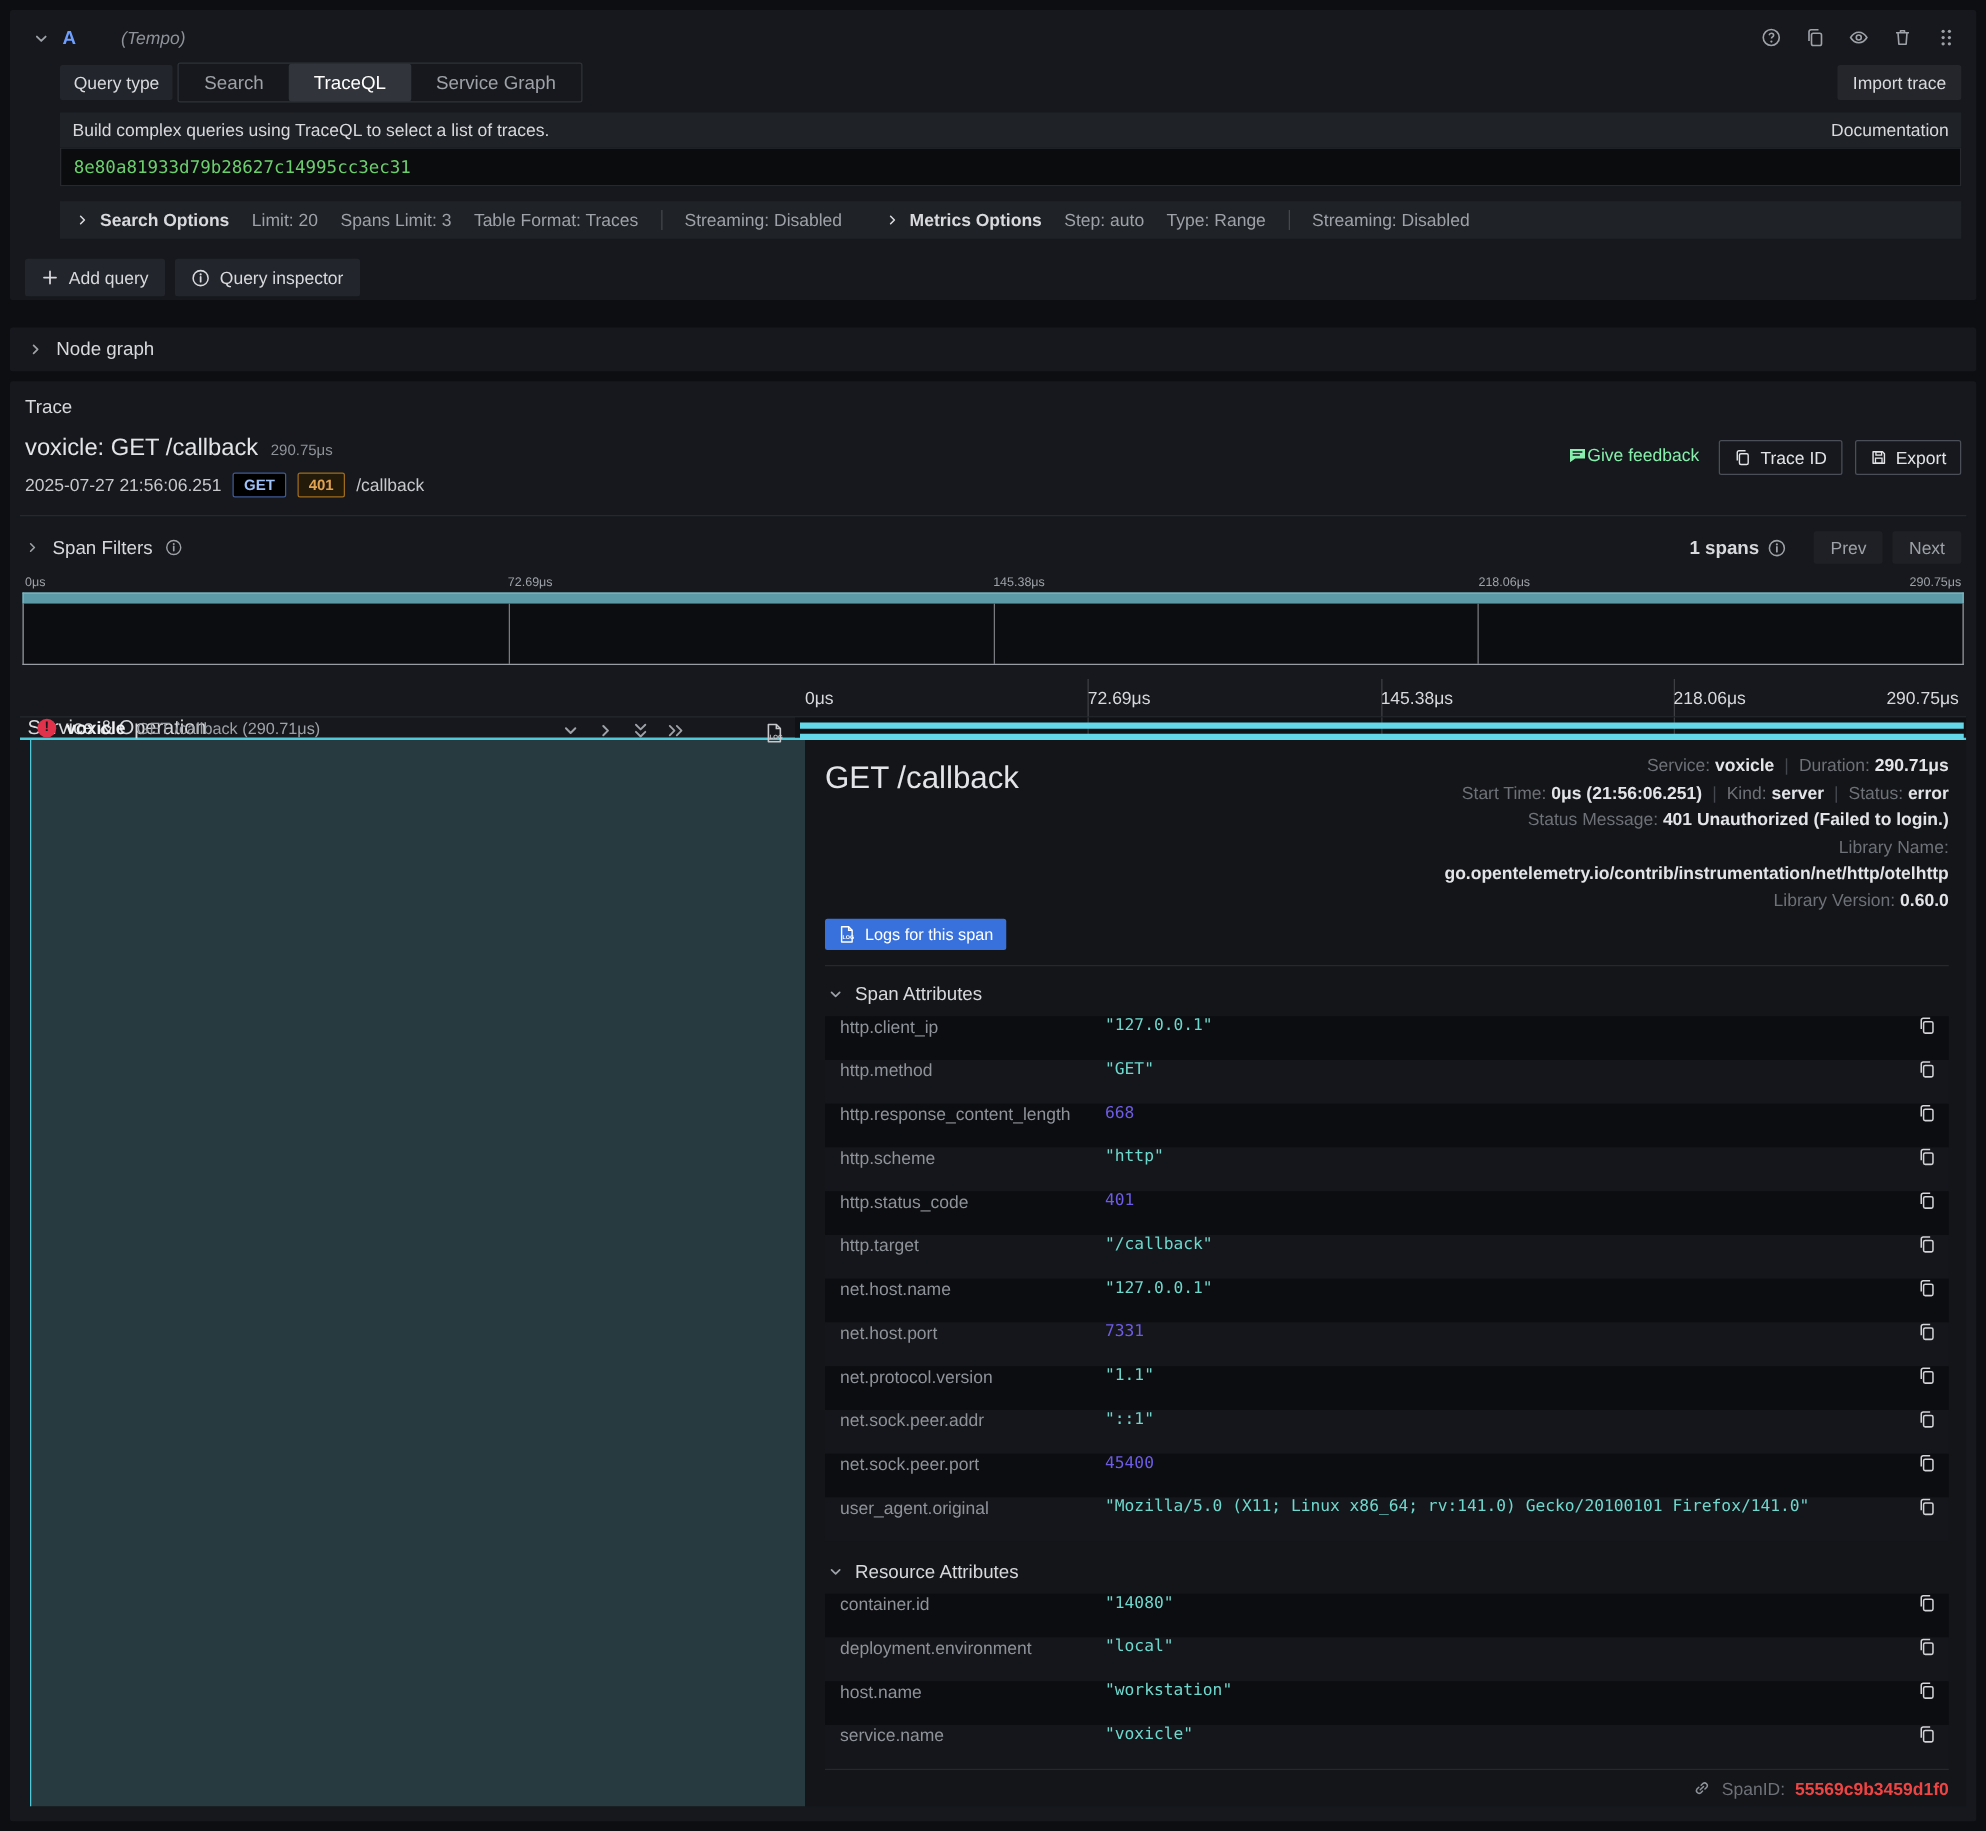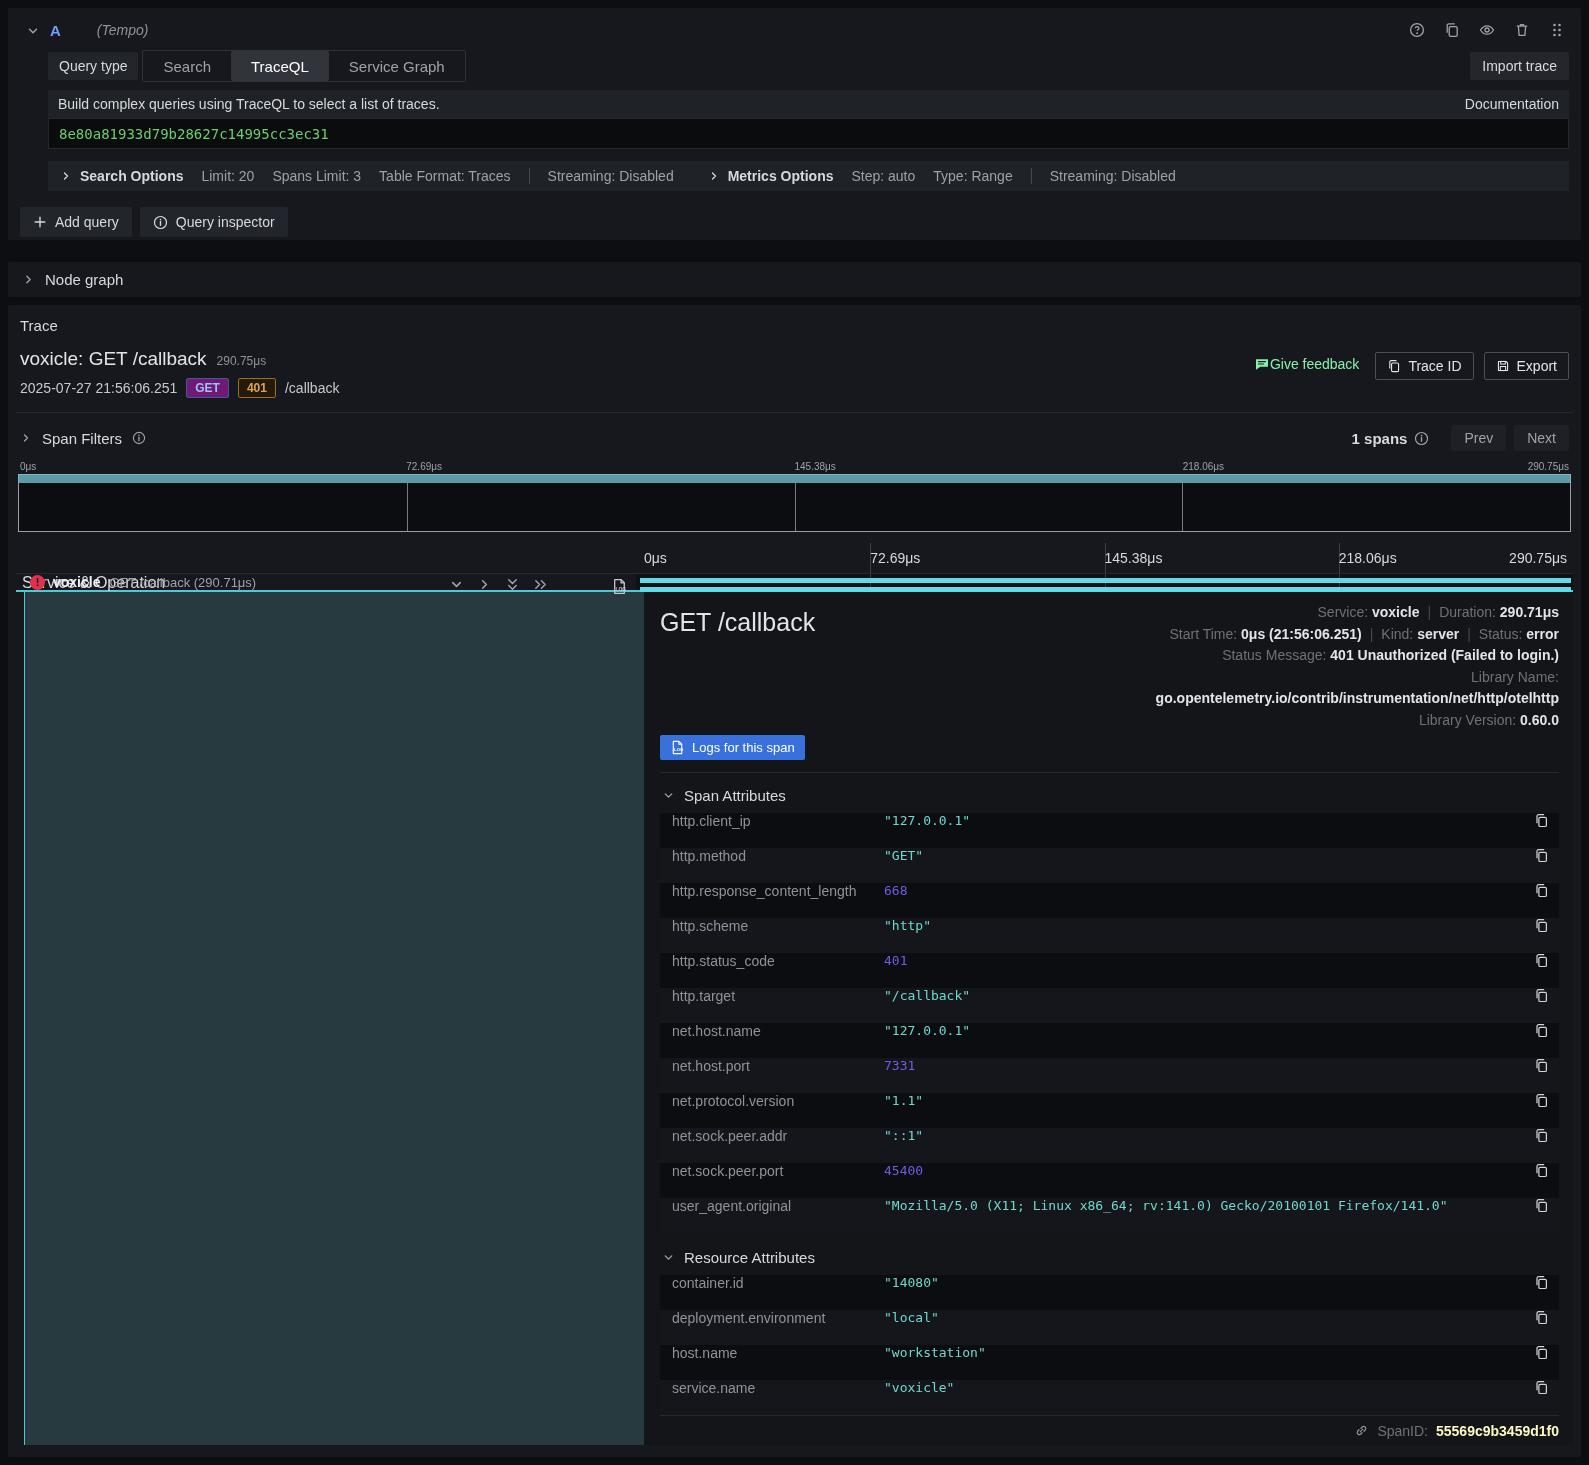--- a/index.html
+++ b/index.html
@@ -45,21 +45,21 @@
   
   .trace-panel { flex:1; padding:8px 8px 0 8px; display:flex; flex-direction:column; position:relative; overflow:hidden; }
   .panel-title { font-size:15px; color:#d8d9dd; padding:4px 4px 0 4px; }
   .trace-header { display:flex; margin-top:14px; padding:0 4px; }
   .th-left {}
   .trace-title-row { display:flex; align-items:baseline; gap:10px; }
   .trace-title { font-size:19px; color:#e3e4e8; }
   .trace-duration { font-size:12px; color:#8e9299; }
   .trace-sub-row { display:flex; align-items:center; gap:9px; margin-top:8px; font-size:14px; color:#c7c8cc; }
   .badge { font-size:12px; font-weight:700; padding:2px 8px; border-radius:2px; }
-  .badge.get { background:#701a75; border:1px solid #3f5a96; color:#9ec1f7; }
+  .badge.get { background:#000000; border:1px solid #3f5a96; color:#9ec1f7; }
   .badge.err { background:#241a0a; border:1px solid #9e6c1e; color:#e0a352; }
   .th-right { margin-left:auto; display:flex; align-items:flex-start; gap:10px; padding-top:4px; }
   .feedback-link { display:flex; align-items:center; gap:0; color:#86efac; cursor:pointer; margin-right:6px; padding-top:4px; }
   .outline-btn { display:flex; align-items:center; gap:7px; border:1px solid #4a4e57; background:#16181d; border-radius:2px; padding:5px 11px; color:#e3e4e8; font-size:14px; cursor:pointer; }
 
   .th-divider { height:1px; background:#26282e; margin:14px 0 0 0; }
   .spanfilters-row { display:flex; align-items:center; padding:12px 4px 10px 4px; }
   .sf-left { display:flex; align-items:center; gap:10px; font-size:15px; color:#d8d9dd; cursor:pointer; }
   .sf-right { margin-left:auto; display:flex; align-items:center; gap:8px; }
   .span-count { font-size:15px; font-weight:600; color:#d8d9dd; display:flex; align-items:center; gap:7px; margin-right:14px; }
@@ -112,21 +112,21 @@
   .attr-row.odd { background:#0c0d10; }
   .attr-row.even { background:#15161b; }
   .attr-key { width:212px; flex:0 0 212px; color:#8e9299; font-size:14px; }
   .attr-value { font-family:"DejaVu Sans Mono", monospace; font-size:13px; flex:1; }
   .attr-value.string { color:#6fd8cd; }
   .attr-value.number { color:#6e5ce6; }
   .attr-copy { color:#d3d4d8; cursor:pointer; flex:0 0 auto; display:flex; }
   .rs-head { margin-top:16px; }
   .dp-footer { margin-top:auto; border-top:1px solid #26282e; height:30px; display:flex; align-items:center; justify-content:flex-end; gap:8px; font-size:14px; }
   .spanid-label { color:#6e7177; }
-  .spanid-value { color:#fef9c3; font-weight:600; }
+  .spanid-value { color:#ef4444; font-weight:600; }
 </style>
 </head>
 <body>
 
 <svg width="0" height="0" style="position:absolute">
   <defs>
     <g id="i-chev-down">
         <path d="M4 6l4 4 4-4" fill="none" stroke="currentColor" stroke-width="1.7" stroke-linecap="round" stroke-linejoin="round"></path>
       </g>
     <g id="i-chev-right">

